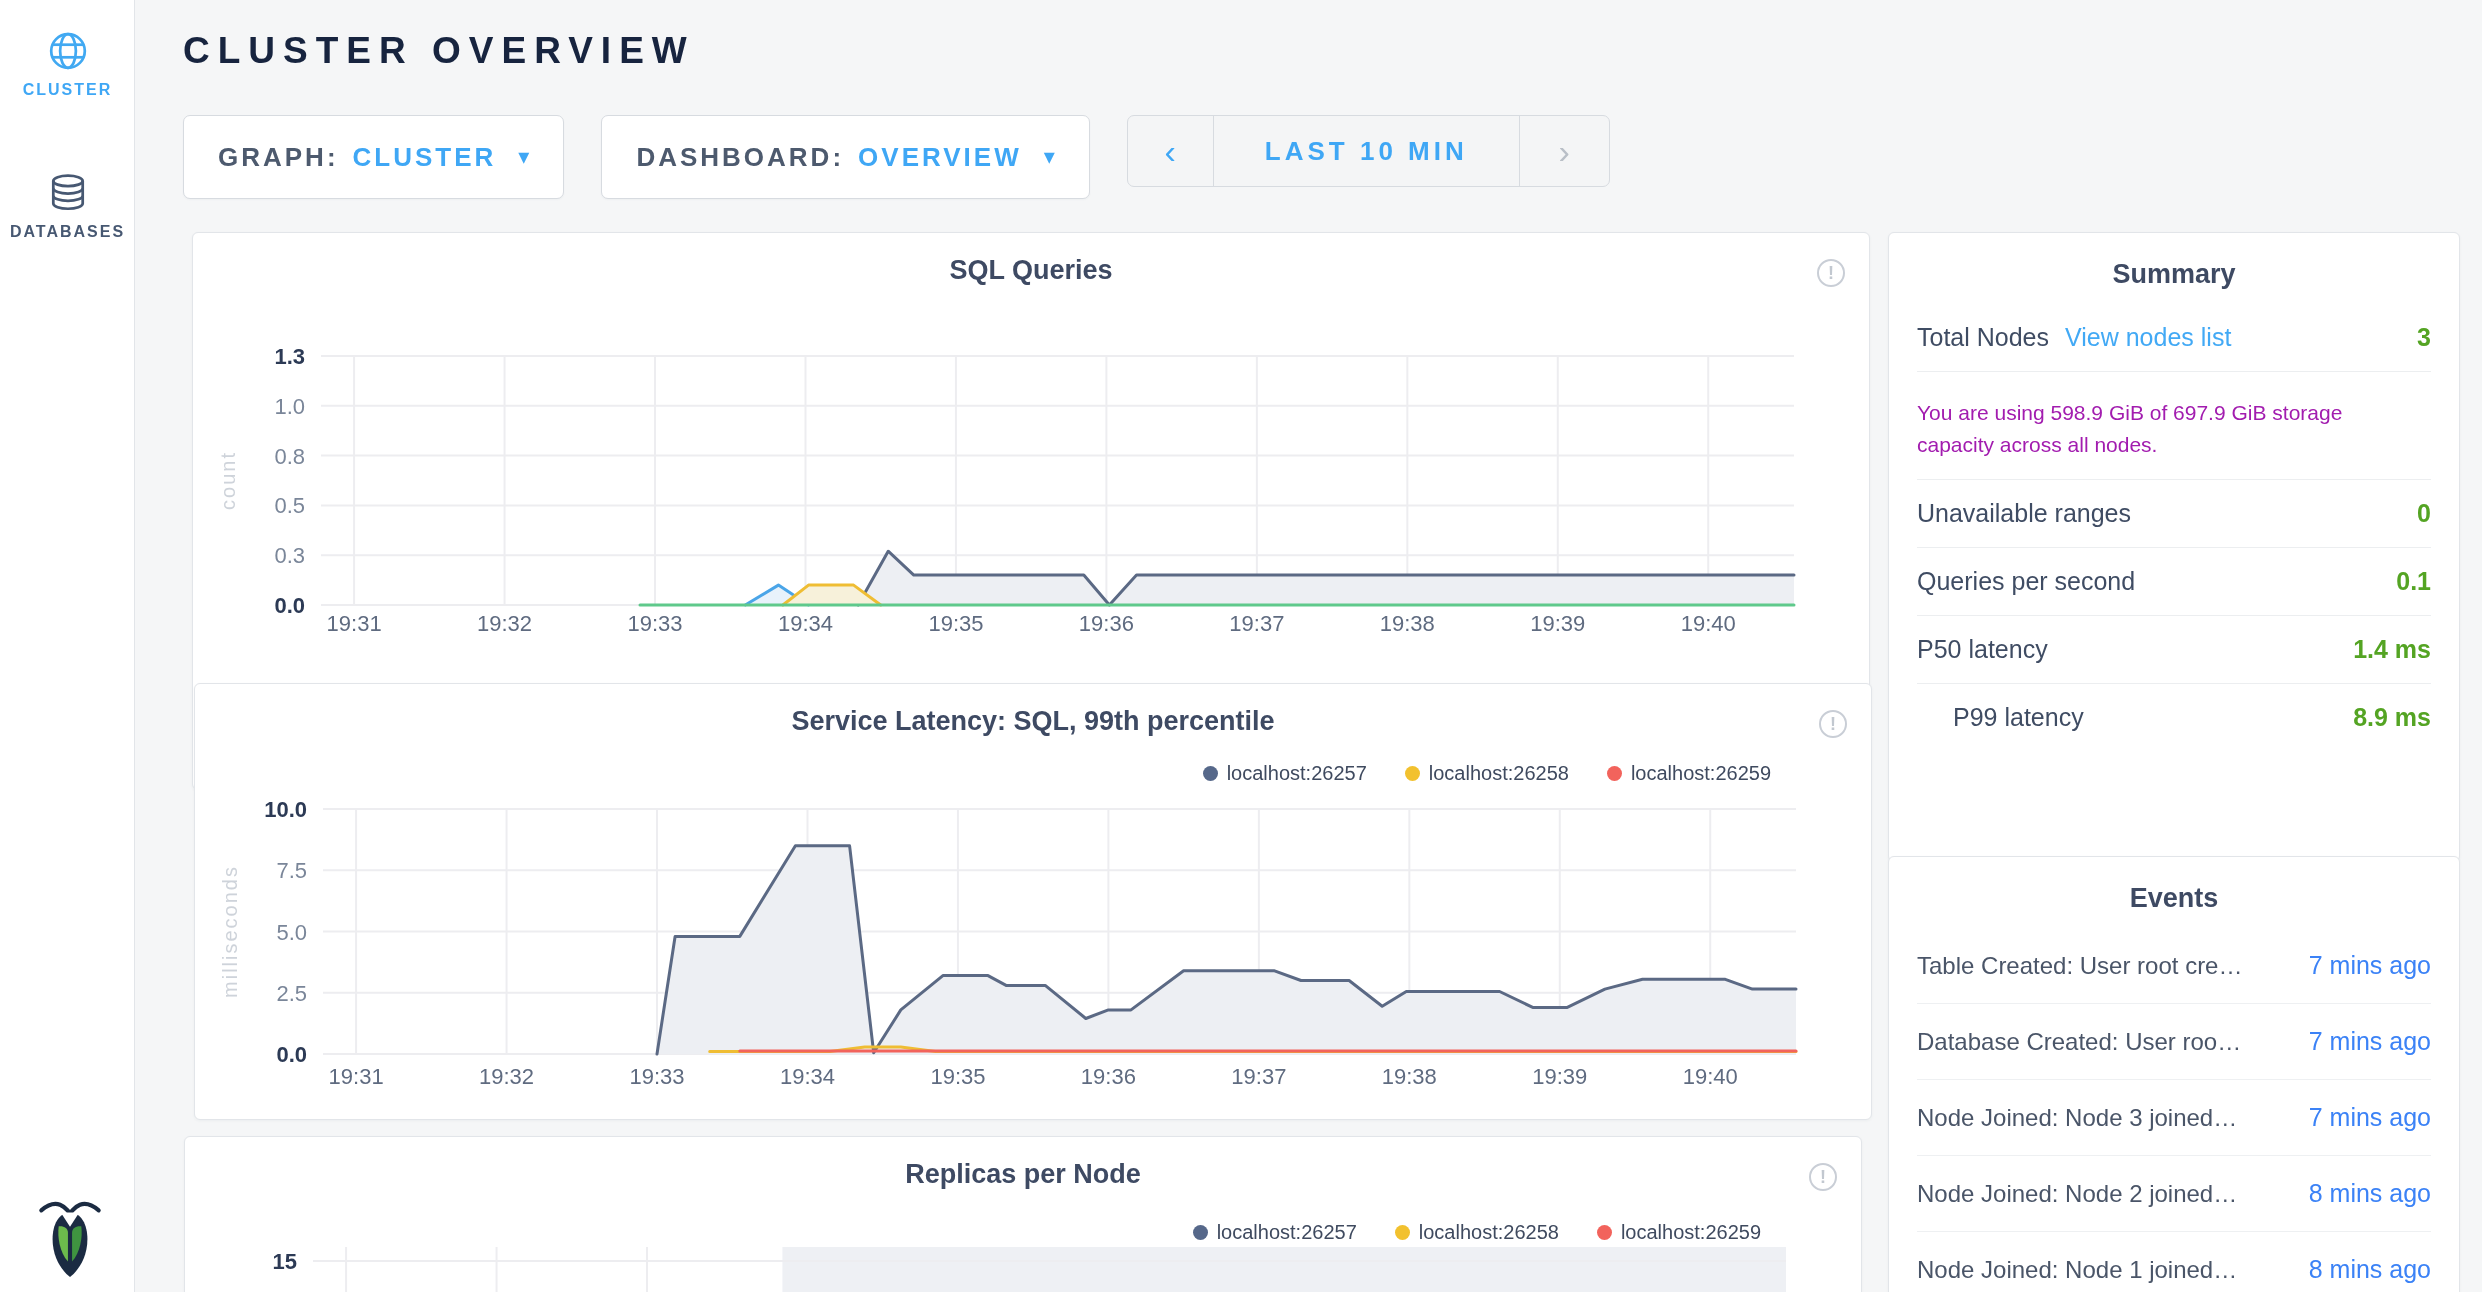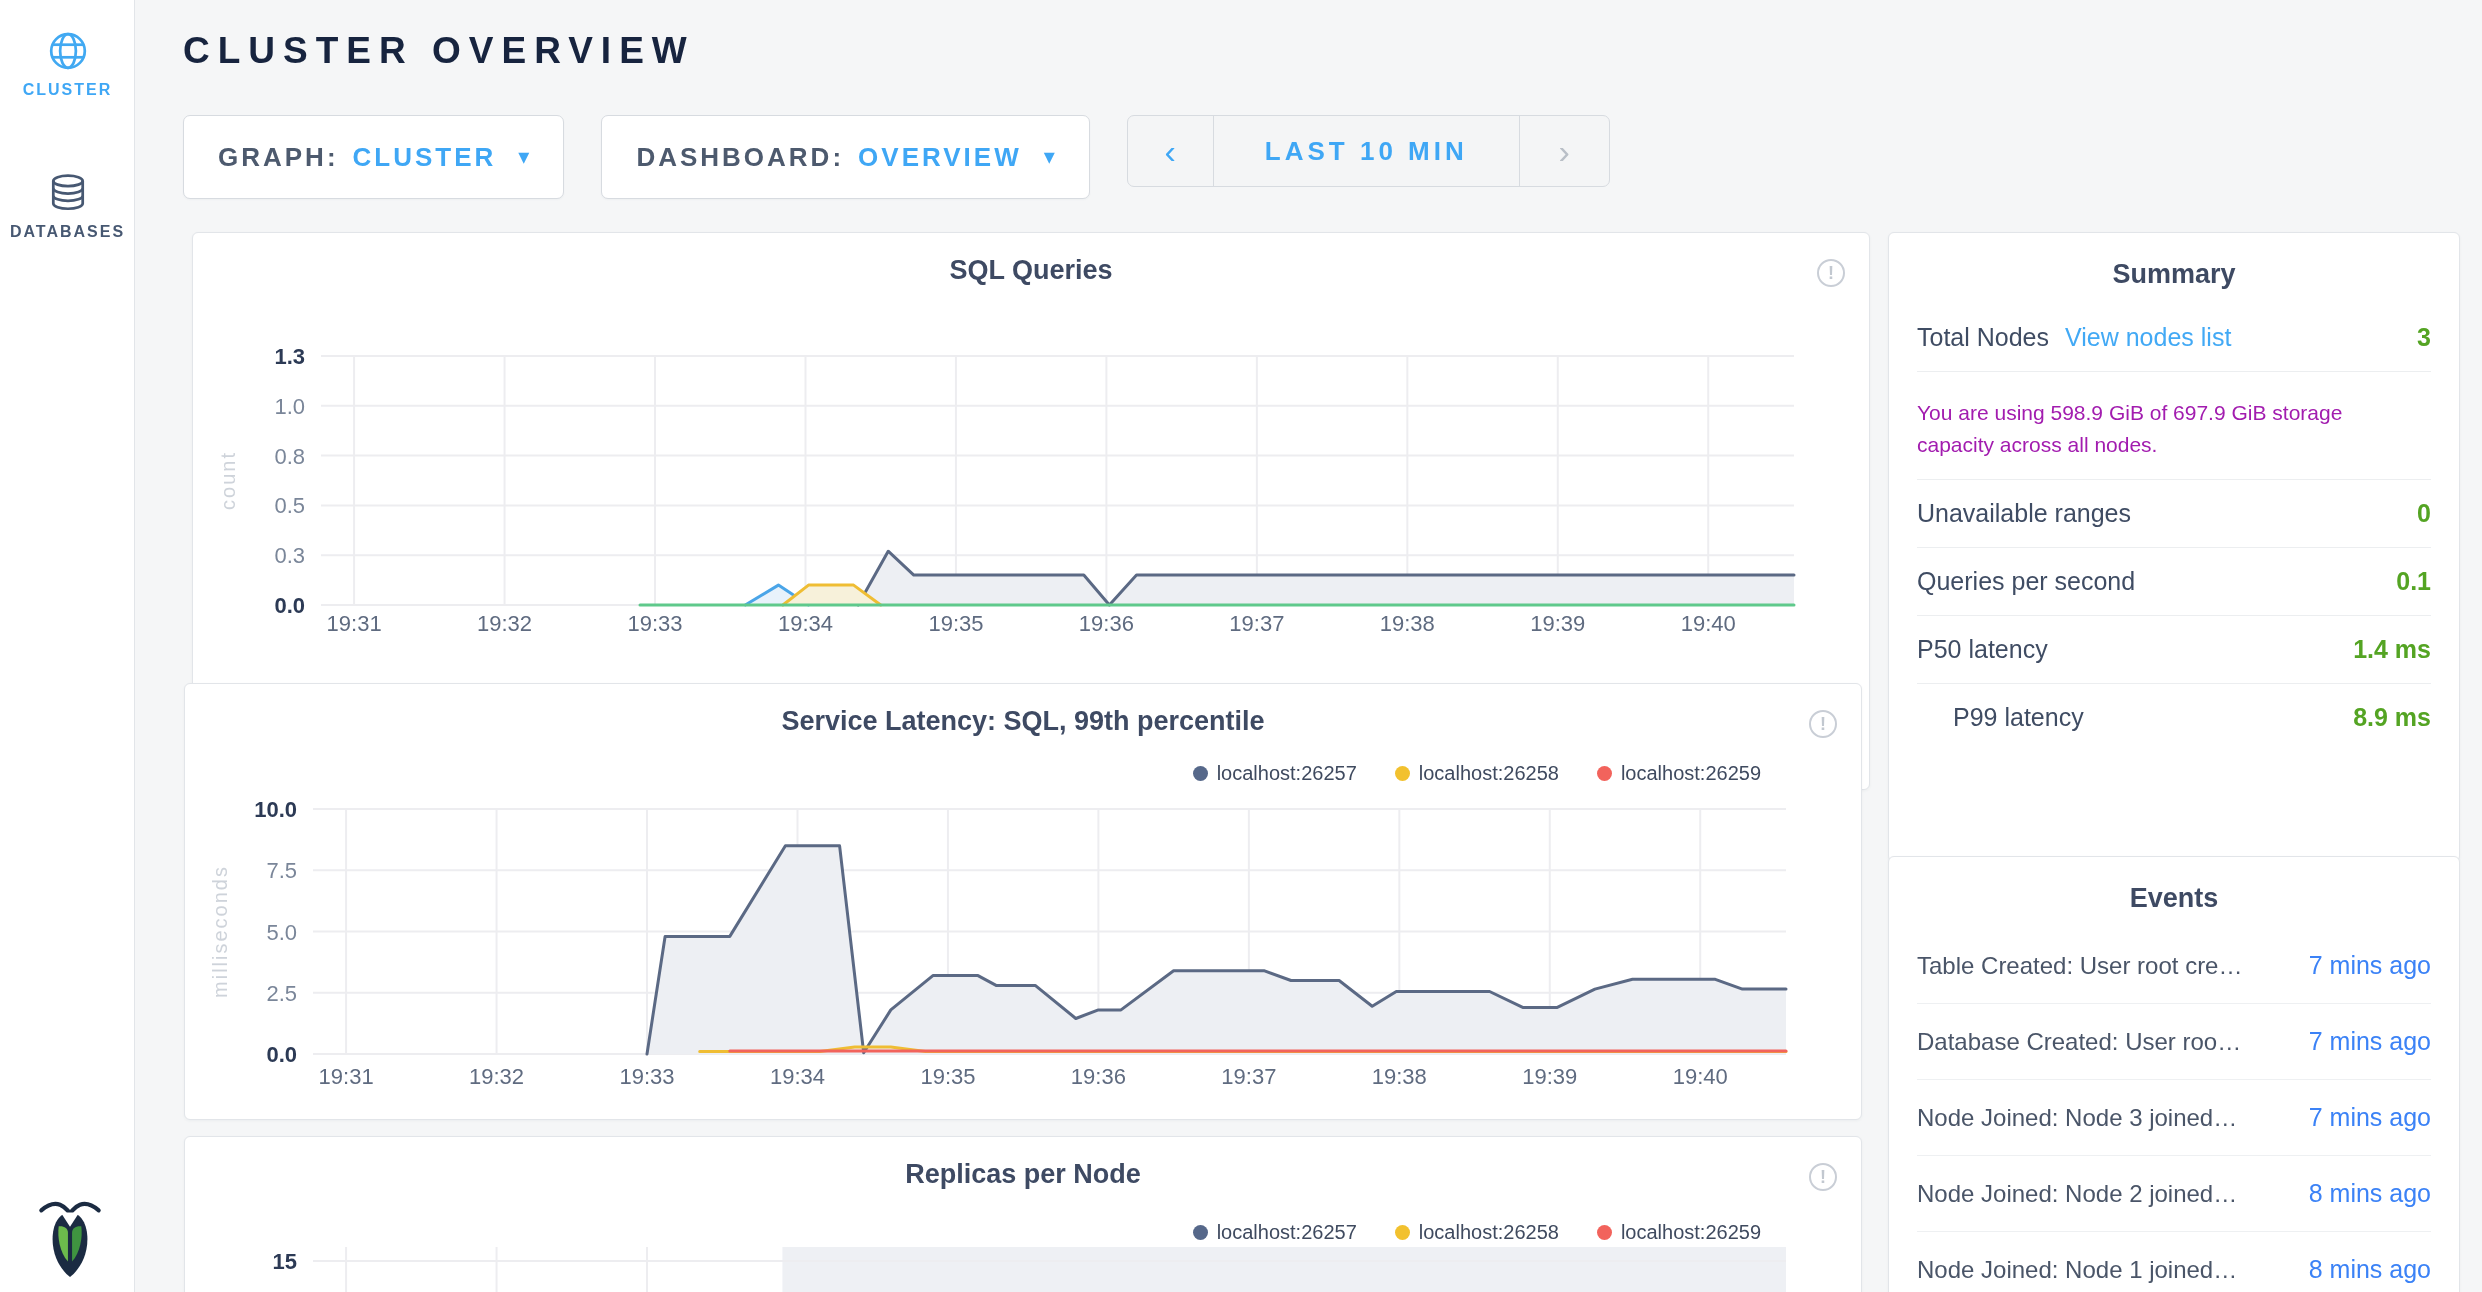--- a/index.html
+++ b/index.html
@@ -168,21 +168,21 @@
       <polyline points="665.1,372.0 695.2,318.2 720.8,342.1 890.8,342.1 916.4,372.0 943.5,342.1 1601.0,342.1" fill="none" stroke="#5b6984" stroke-width="3" stroke-linejoin="round" stroke-linecap="round"></polyline>
       <path d="M552.3,372.0L585.4,352.1L615.5,372.0L615.5,372L552.3,372Z" fill="#e8f2fb" stroke="none"></path>
       <polyline points="552.3,372.0 585.4,352.1 615.5,372.0" fill="none" stroke="#4aa5e8" stroke-width="3" stroke-linejoin="round" stroke-linecap="round"></polyline>
       <path d="M589.9,372.0L615.5,352.1L660.6,352.1L687.7,372.0L687.7,372L589.9,372Z" fill="#f7f1da" stroke="none"></path>
       <polyline points="589.9,372.0 615.5,352.1 660.6,352.1 687.7,372.0" fill="none" stroke="#efbd33" stroke-width="3" stroke-linejoin="round" stroke-linecap="round"></polyline>
       <polyline points="447.0,372.0 1601.0,372.0" fill="none" stroke="#5fc98b" stroke-width="3" stroke-linejoin="round" stroke-linecap="round"></polyline>
       <text x="42" y="247.5" text-anchor="middle" class="unit" transform="rotate(-90 42 247.5)">count</text>
     </svg>
 </div>
 
-<div class="card" style="left:184px; top:683px; width:1678px; height:437px;">
+<div class="card" style="left:194px; top:683px; width:1678px; height:437px;">
   <div class="chart-title">Service Latency: SQL, 99th percentile</div>
   <div class="info-icon">!</div>
   <div class="legend" style="top:78px;">
       <div class="legend-item">
         <span class="legend-dot" style="background: rgb(86, 104, 138);"></span>
         <span class="legend-label">localhost:26257</span>
       </div>
       <div class="legend-item">
         <span class="legend-dot" style="background: rgb(242, 193, 46);"></span>
         <span class="legend-label">localhost:26258</span>

